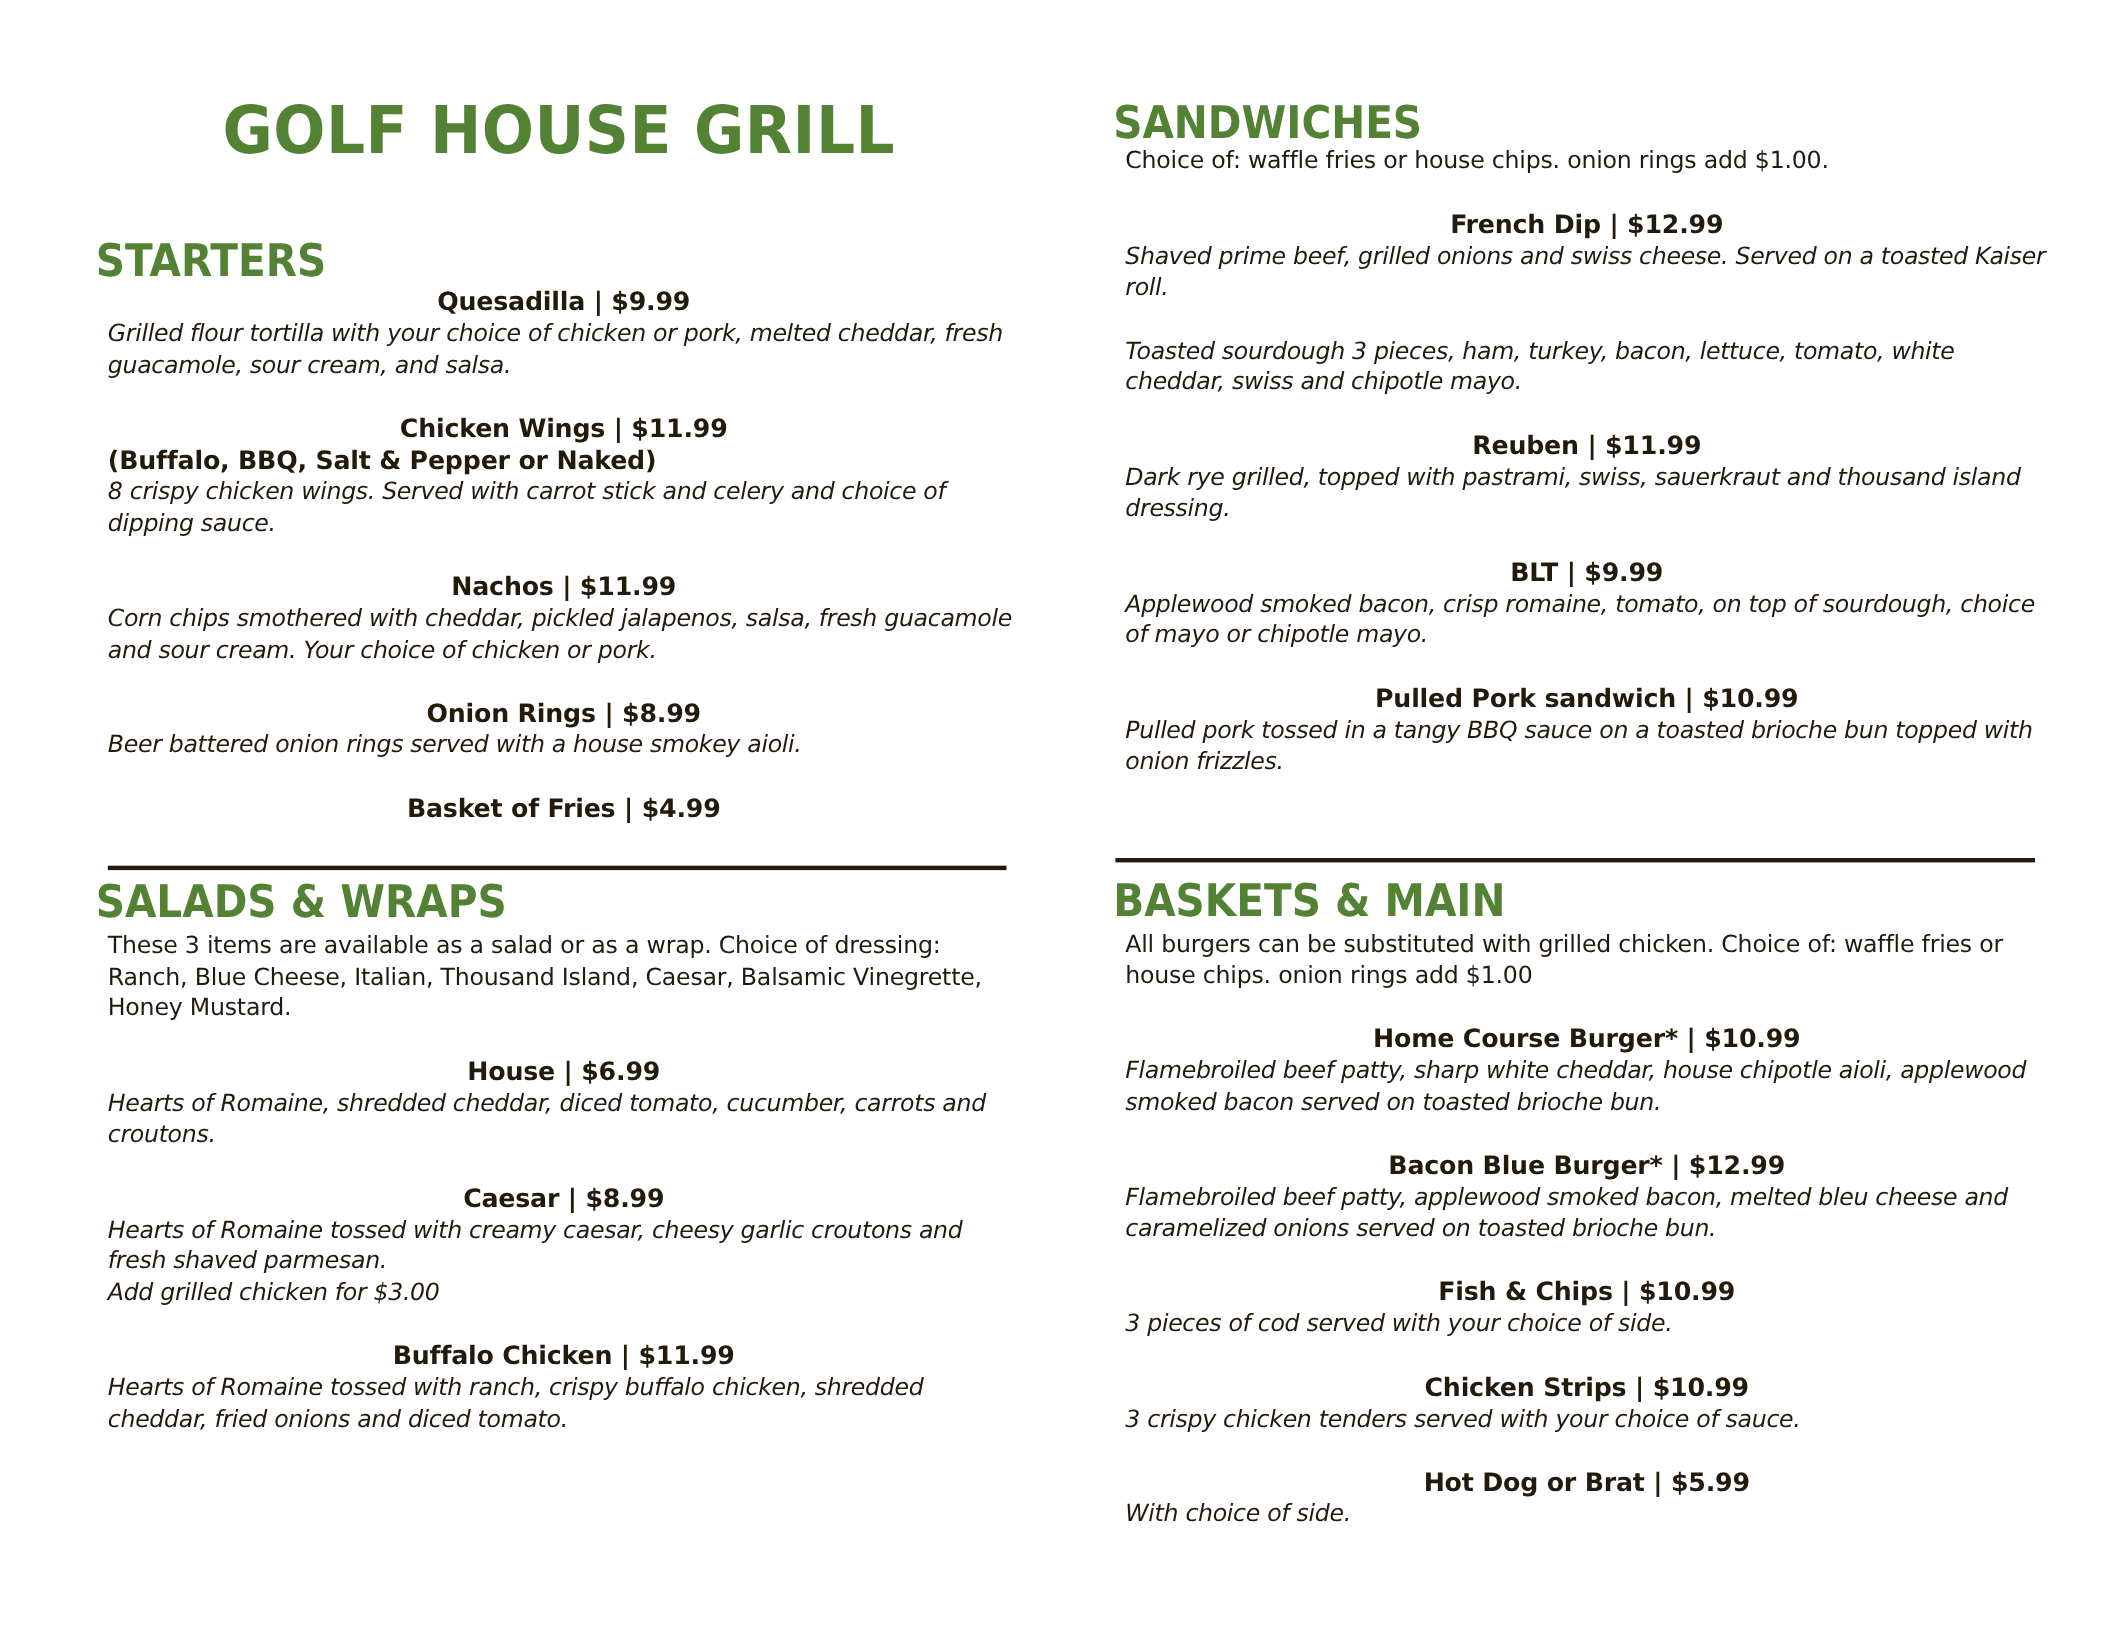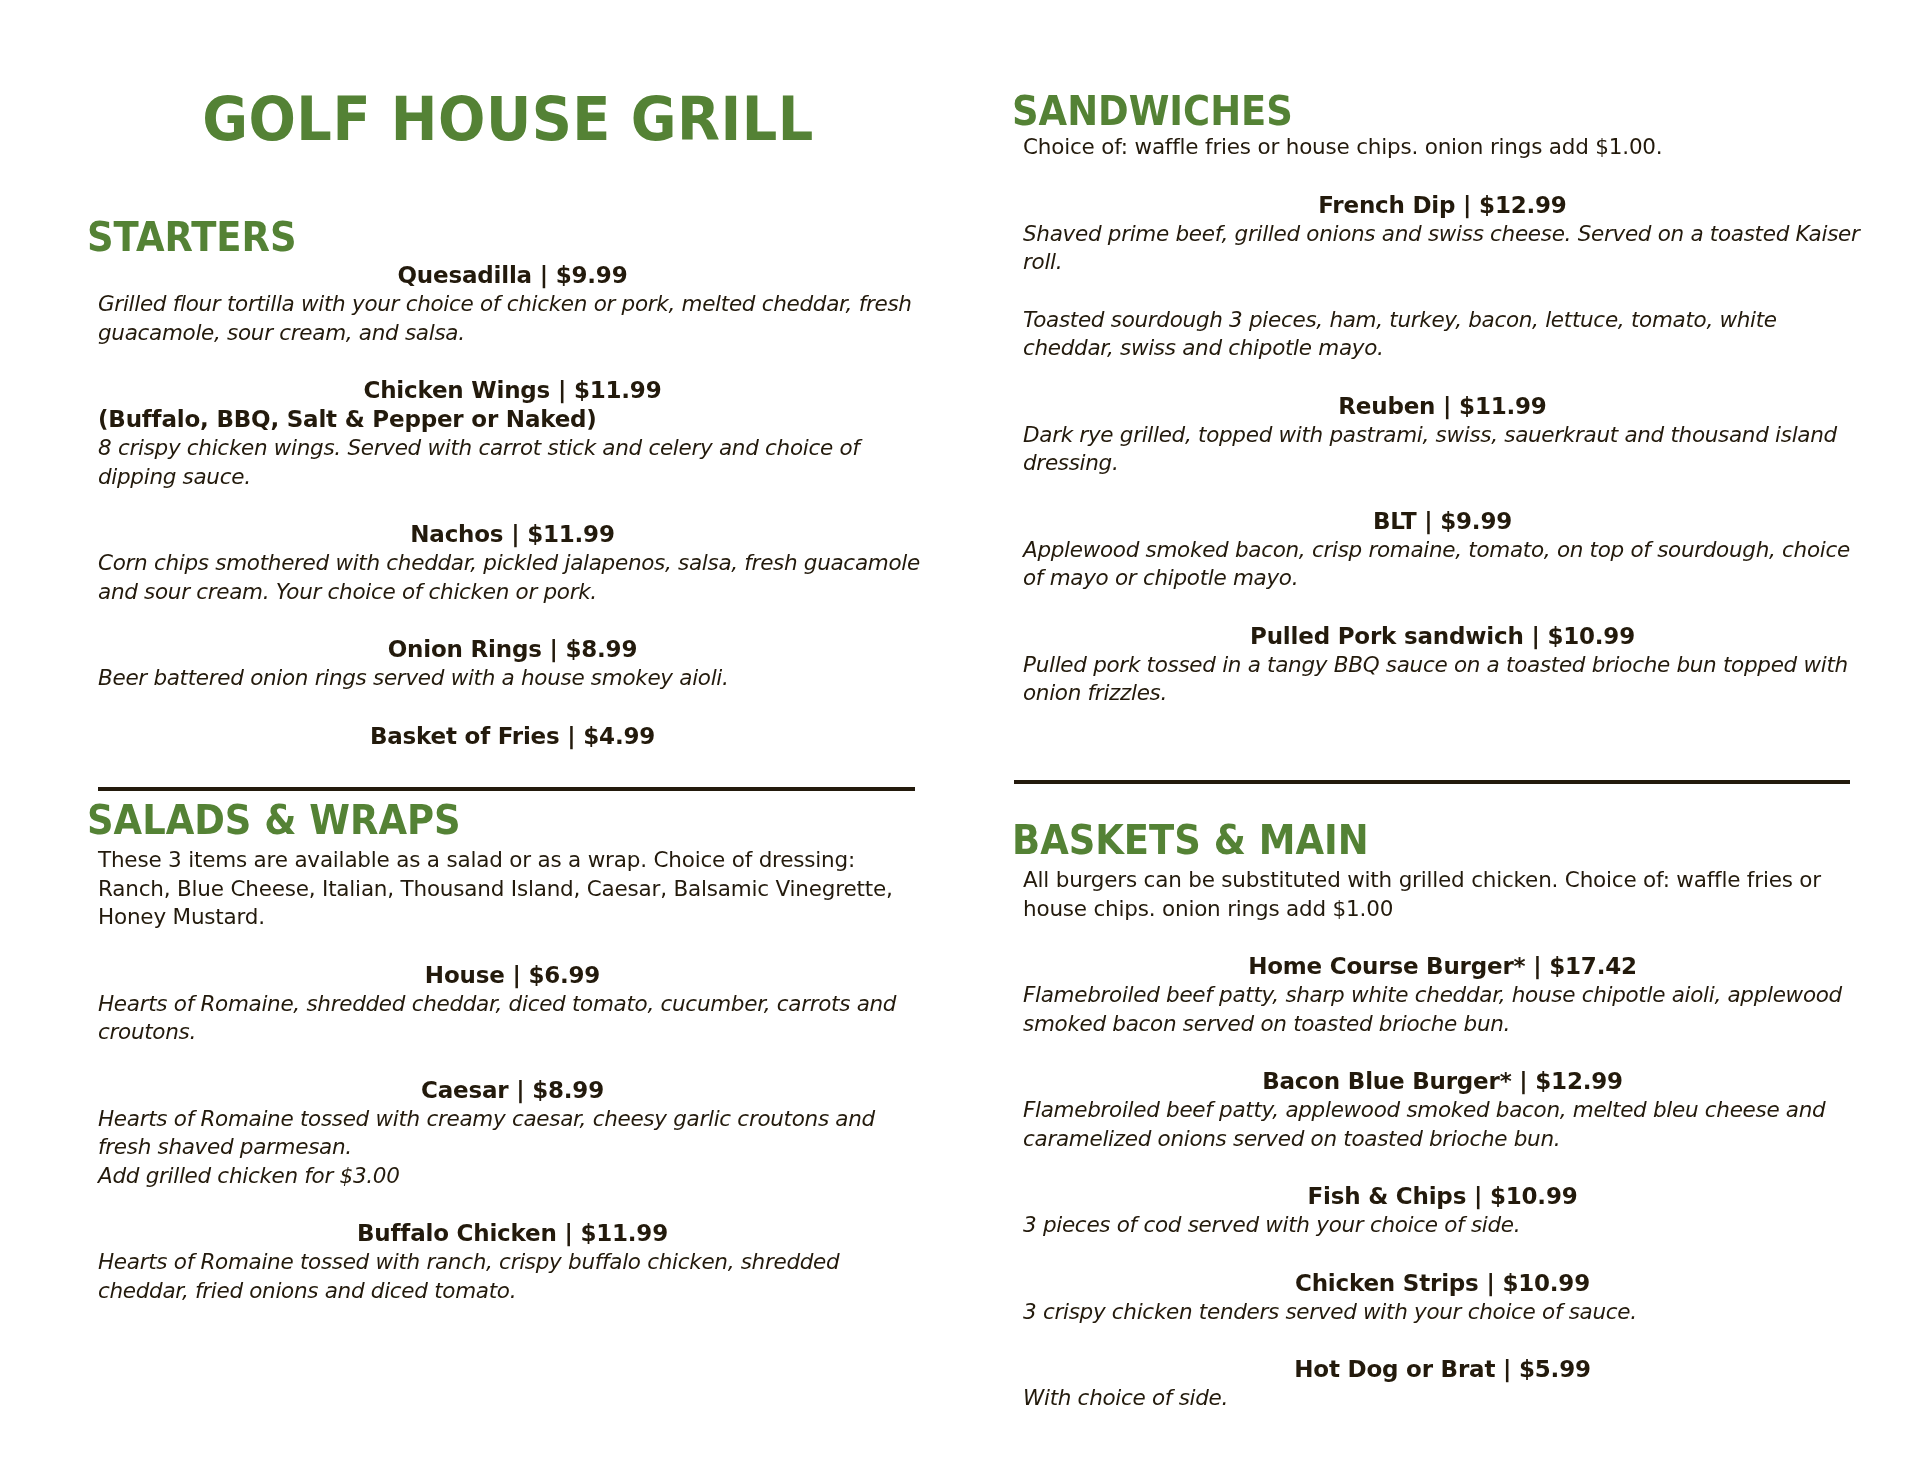--- a/index.html
+++ b/index.html
@@ -104,26 +104,26 @@
       </div>
       <div class="item">
         <div class="item-title">Pulled Pork sandwich | $10.99</div>
         <div class="item-desc">Pulled pork tossed in a tangy BBQ sauce on a toasted brioche bun topped with onion frizzles.</div>
       </div>
     </div>
   </div>
 
   <div class="rule abs" style="left:2px; top:780px; width:836px;"></div>
 
-  <div class="abs" style="left:0; top:818px; width:850px;">
+  <div class="abs" style="left:0; top:797px; width:850px;">
     <h2 class="section-title">BASKETS &amp; MAIN</h2>
     <div class="section-body">
       <div class="intro"><span>All burgers can be substituted with grilled chicken. </span><b>Choice of:</b><span> waffle fries or house chips. onion rings add $1.00</span></div>
       <div class="item">
-        <div class="item-title">Home Course Burger* | $17.42</div>
+        <div class="item-title">Home Course Burger* | $10.99</div>
         <div class="item-desc">Flamebroiled beef patty, sharp white cheddar, house chipotle aioli, applewood smoked bacon served on toasted brioche bun.</div>
       </div>
       <div class="item">
         <div class="item-title">Bacon Blue Burger* | $12.99</div>
         <div class="item-desc">Flamebroiled beef patty, applewood smoked bacon, melted bleu cheese and caramelized onions served on toasted brioche bun.</div>
       </div>
       <div class="item">
         <div class="item-title">Fish &amp; Chips | $10.99</div>
         <div class="item-desc">3 pieces of cod served with your choice of side.</div>
       </div>

